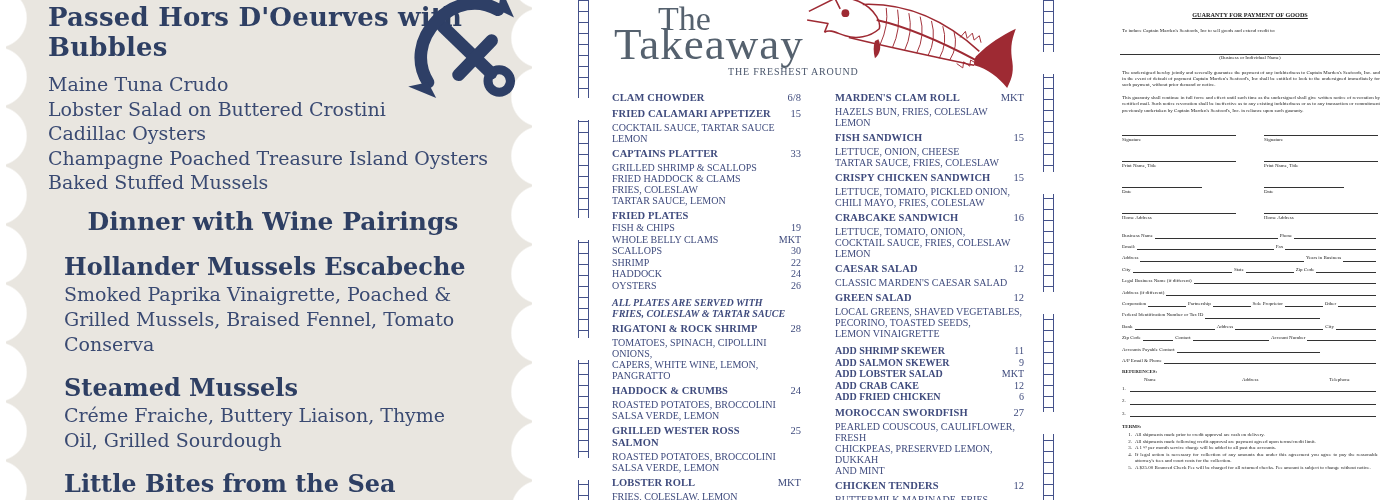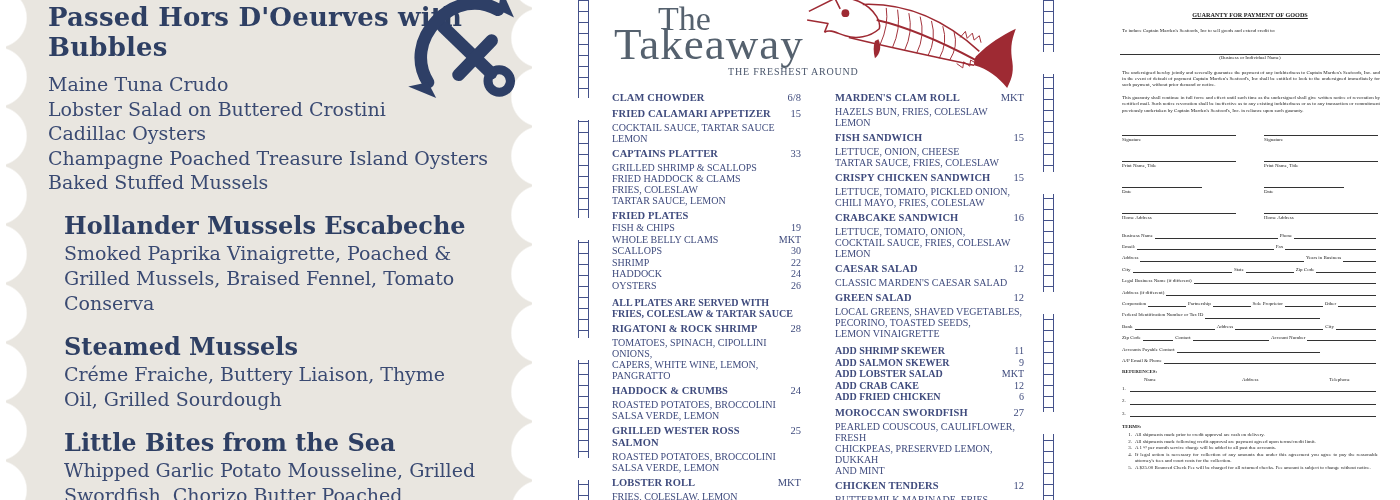--- a/index.html
+++ b/index.html
@@ -39,21 +39,21 @@
   .cols{display:flex;gap:34px;padding:4px 44px 0 64px;}
   .col{flex:1;min-width:0;}
   .mi{margin-bottom:4px;}
   .mi-head{display:flex;align-items:baseline;font-size:10.5px;line-height:12px;font-weight:700;}
   .mi-name{text-underline-offset:2px;letter-spacing:.1px;}
   .mi-price{margin-left:auto;padding-left:8px;font-weight:400;}
   .mi-desc{font-size:10px;line-height:11px;white-space:pre-line;margin-top:2px;}
   .prow{display:flex;align-items:baseline;font-size:10px;line-height:11.5px;}
   .prow .pn{}
   .prow .pp{margin-left:auto;padding-left:8px;}
-  .note{font-size:10px;line-height:11px;font-weight:700;white-space:pre-line;margin:6px 0 4px 0;}
+  .note{font-size:10px;line-height:11px;font-weight:700;font-style:italic;white-space:pre-line;margin:6px 0 4px 0;}
   .addons{margin:6px 0 4px 0;}
   .arow{display:flex;align-items:baseline;font-size:10px;line-height:11.5px;font-weight:700;}
   .arow .ap{margin-left:auto;padding-left:8px;font-weight:400;text-align:center;}
 
   
   .guaranty{position:absolute;left:1116px;top:0;width:268px;height:500px;background:#fff;color:#222;
     font-size:5px;line-height:6.2px;overflow:hidden;}
   .g-title{text-align:center;font-weight:700;text-decoration:underline;font-size:6.2px;margin:12px 0 10px 0;}
   .g-intro{margin:0 4px 12px 6px;}
   .name-line{border-bottom:.8px solid #333;height:8px;margin:0 4px;}
@@ -94,20 +94,21 @@
     <div class="scallop sr"></div>
     <div class="left-inner">
       <h1 class="passed-header">Passed Hors D'Oeurves with Bubbles</h1>
       <div class="passed-list">
         <div class="passed-item">Maine Tuna Crudo</div>
         <div class="passed-item">Lobster Salad on Buttered Crostini</div>
         <div class="passed-item">Cadillac Oysters</div>
         <div class="passed-item">Champagne Poached Treasure Island Oysters</div>
         <div class="passed-item">Baked Stuffed Mussels</div>
       </div>
+      <h2 class="center-h">Dinner with Wine Pairings</h2>
       <div class="course">
         <div class="course-name">Hollander Mussels Escabeche</div>
         <p class="course-desc">Smoked Paprika Vinaigrette, Poached &amp; Grilled Mussels, Braised Fennel, Tomato Conserva</p>
       </div>
       <div class="course">
         <div class="course-name">Steamed Mussels</div>
         <p class="course-desc">Créme Fraiche, Buttery Liaison, Thyme Oil, Grilled Sourdough</p>
       </div>
       <div class="course">
         <div class="course-name">Little Bites from the Sea</div>

